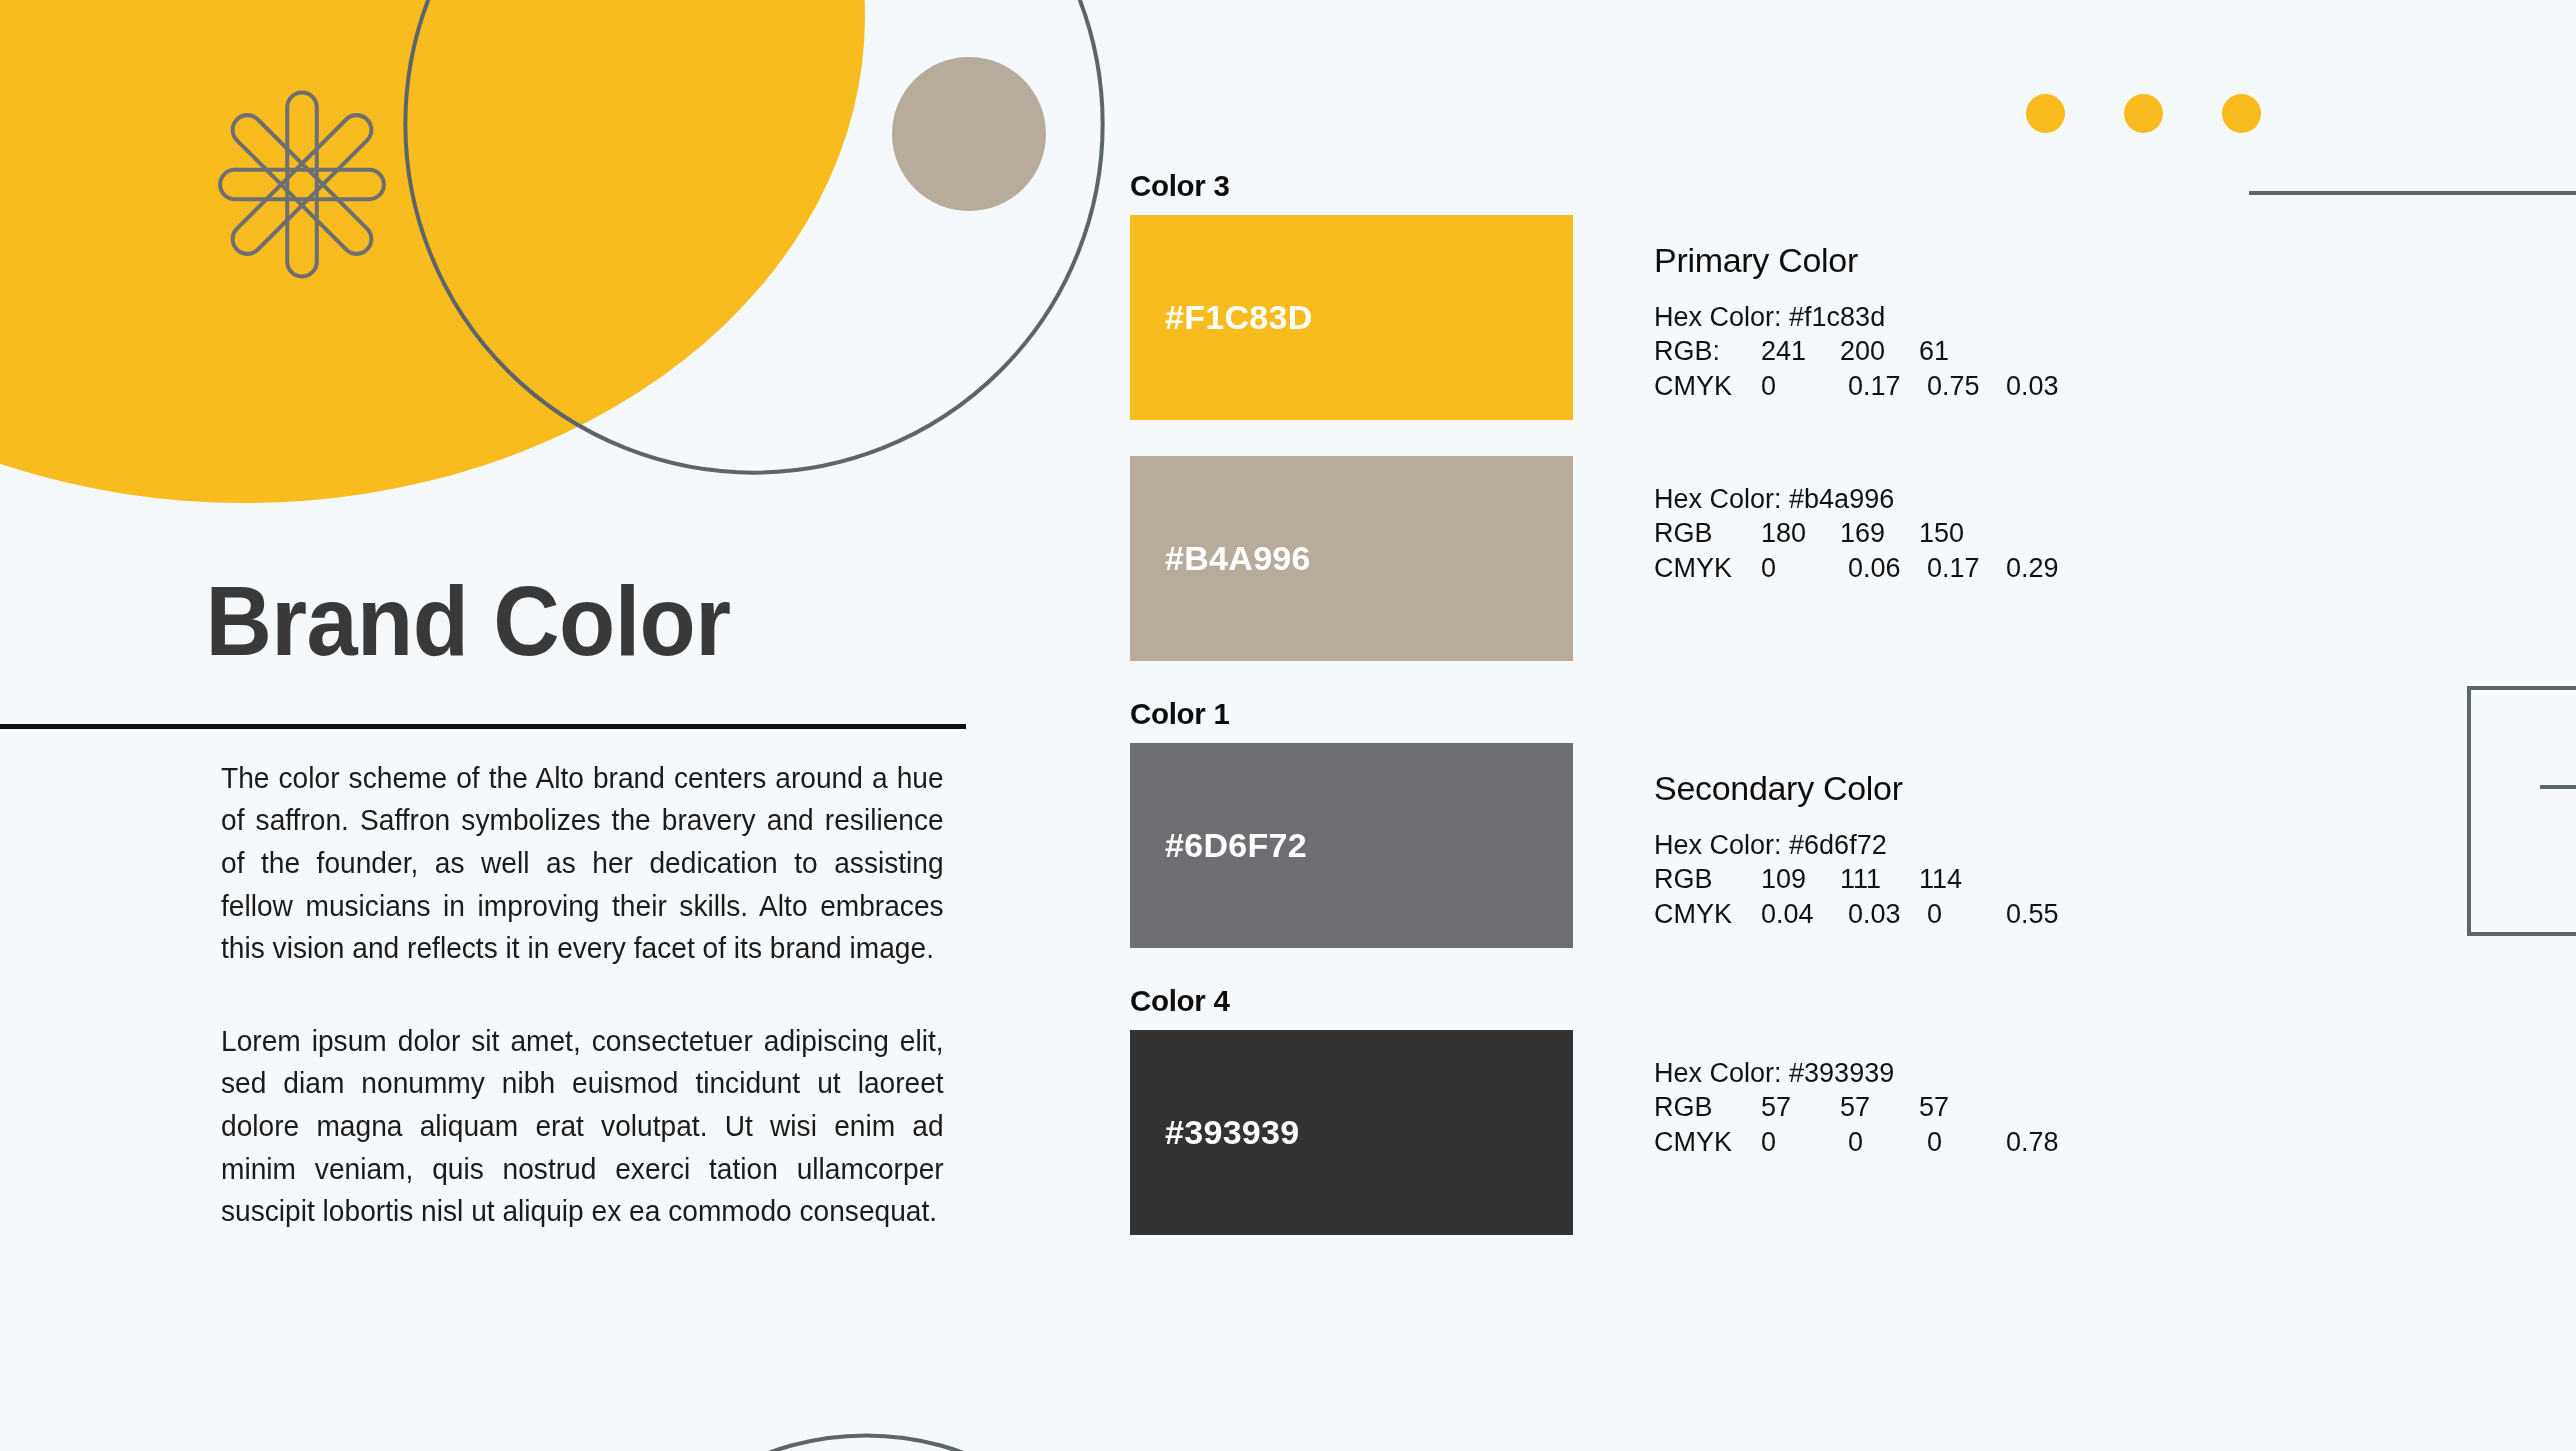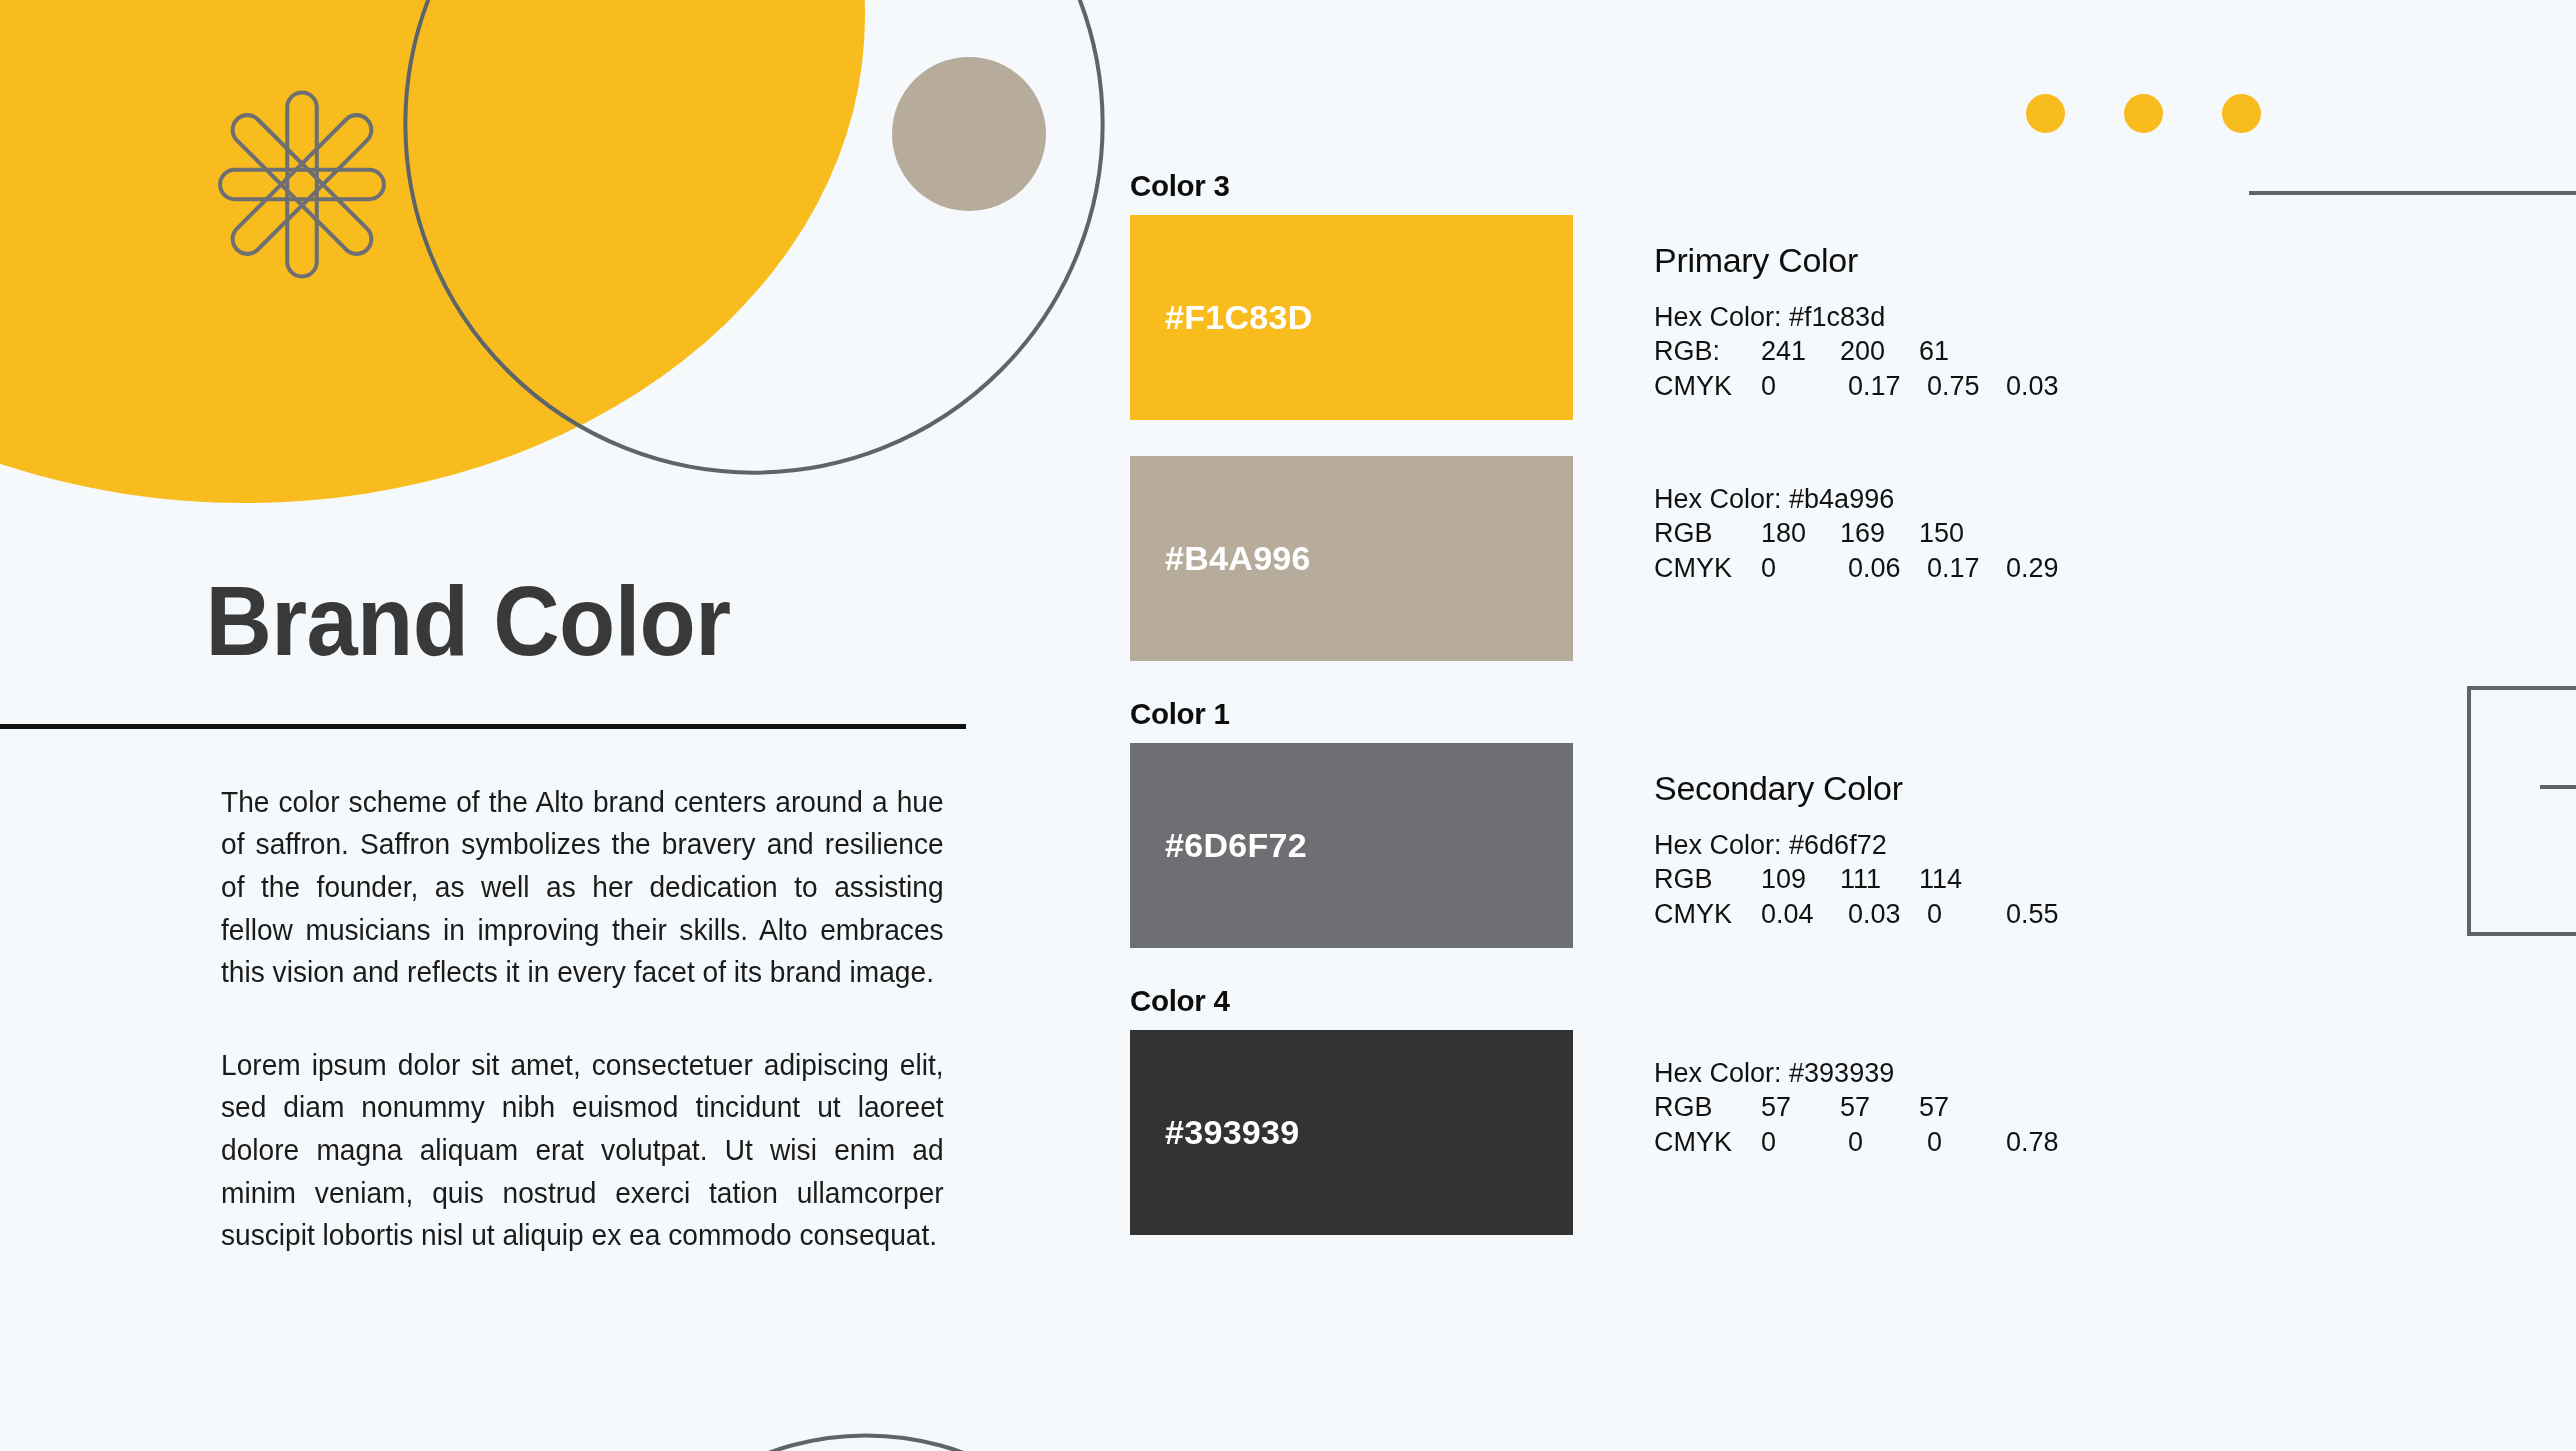--- a/index.html
+++ b/index.html
@@ -47,21 +47,21 @@
   #left-col { position: absolute; left: 0px; top: 564px; width: 1006px; }
   #page-title {
     font-size: 99px; font-weight: 700; color: #393939;
     letter-spacing: -0.7px; padding-left: 221px;
     font-family: "Liberation Sans Narrow", "Liberation Sans", sans-serif;
     transform: scaleX(0.93); transform-origin: left center;
   }
   #title-rule {
     width: 966px; height: 4.7px; background: #111; margin-top: 46px;
   }
-  #left-body { padding-left: 221px; width: 966px; margin-top: 52px; }
+  #left-body { padding-left: 221px; width: 966px; margin-top: 28px; }
   .body-par {
     font-size: 29px; line-height: 1.47; color: #1b1b1b;
     text-align: justify; width: 745px;
     font-family: "Liberation Sans Narrow", "Liberation Sans", sans-serif;
     transform: scaleX(0.97); transform-origin: left top;
   }
   .body-par + .body-par { margin-top: 50px; }
 
   
   #swatch-col { position: absolute; left: 1130px; top: 169px; width: 1409px; }

